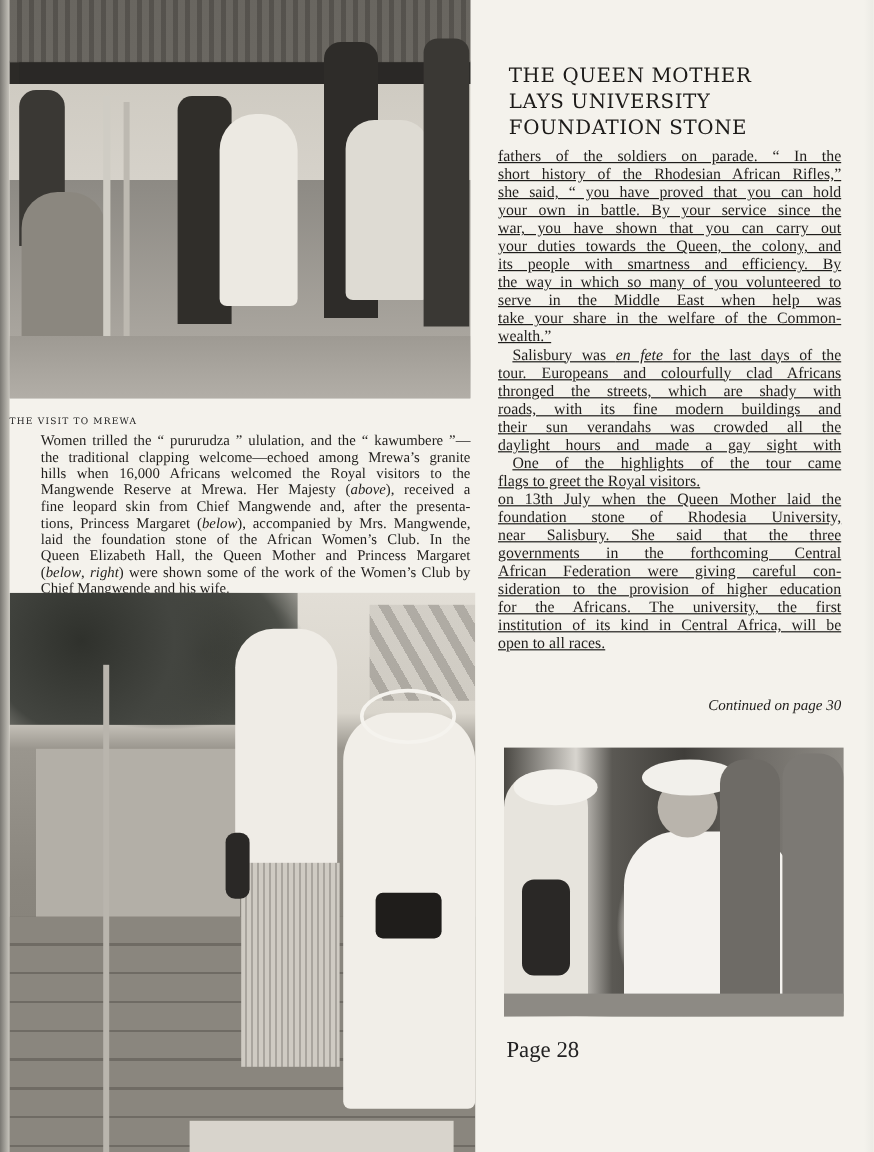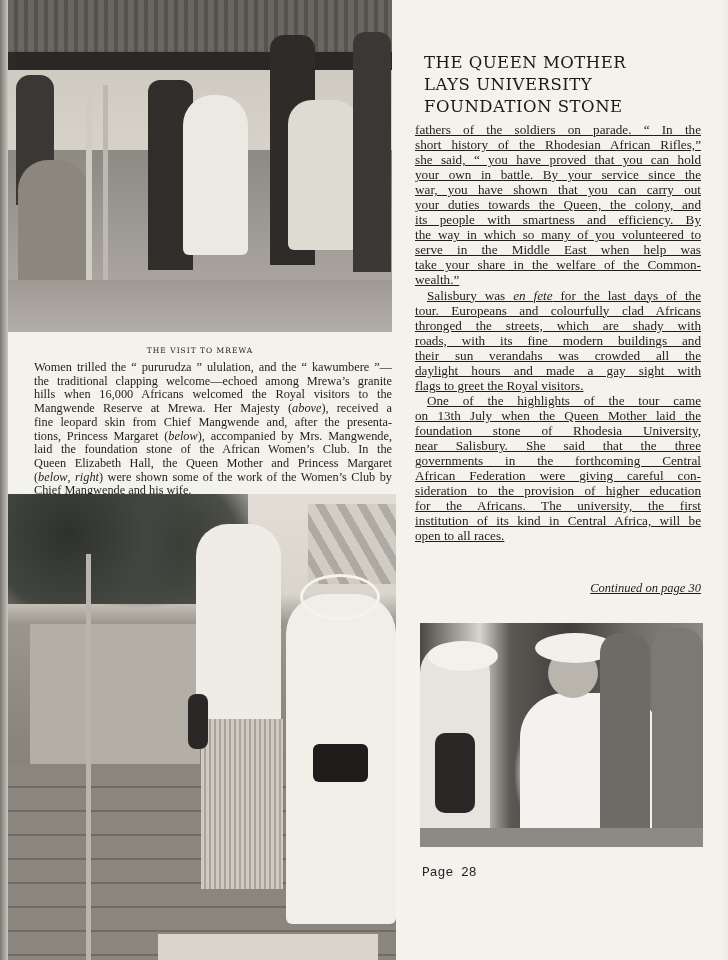--- a/index.html
+++ b/index.html
@@ -53,37 +53,37 @@
   .body-col {
     position: absolute; left: 415px; top: 122px; width: 286px;
     font-family: "Liberation Serif", serif; font-size: 13.2px; line-height: 15.05px;
     color: #201e1c; text-align: justify;
   }
   .body-col .line { display: block; white-space: nowrap; text-align-last: justify; text-align: justify; text-decoration: underline; }
   .body-col .line.last { text-align-last: left; }
   .body-col .indent { padding-left: 12px; }
   .continued {
     position: absolute; left: 560px; top: 581px; width: 141px; text-align: right;
-    font-family: "Liberation Serif", serif; font-style: italic; font-size: 12.5px; text-decoration: underline;
+    font-family: "Liberation Serif", serif; font-style: italic; font-size: 12.5px;
   }
 
   .caption-head {
-    position: absolute; left: 8px; top: 346px; width: 384px; text-align: center;
+    position: absolute; left: 8px; top: 346px; width: 384px; text-align: left;
     font-family: "DejaVu Serif", serif; font-size: 7.5px; letter-spacing: 1px; color: #222;
   }
   .caption {
     position: absolute; left: 34px; top: 361px; width: 358px;
     font-family: "Liberation Serif", serif; font-size: 12.3px; line-height: 13.7px; color: #201e1c;
   }
   .caption .line { display: block; white-space: nowrap; text-align: justify; text-align-last: justify; }
   .caption .line.last { text-align-last: left; }
 
   .page-number {
     position: absolute; left: 422px; top: 865px;
-    font-family: Liberation Mono, monospace; font-size: 13px; color: #222;
+    font-family: Liberation Serif, serif; font-size: 19px; color: #222;
   }
   em { font-style: italic; }
 </style>
 </head>
 <body>
 
 <div class="page">
   <div class="spine"></div>
 
   <div class="photo photo-top">
@@ -147,22 +147,22 @@
       <span class="line">the way in which so many of you volunteered to</span>
       <span class="line">serve in the Middle East when help was</span>
       <span class="line">take your share in the welfare of the Common-</span>
       <span class="line last">wealth.”</span>
       <span class="line indent">Salisbury was <em>en fete</em> for the last days of the</span>
       <span class="line">tour.  Europeans and colourfully clad Africans</span>
       <span class="line">thronged the streets, which are shady with</span>
       <span class="line">roads, with its fine modern buildings and</span>
       <span class="line">their sun verandahs was crowded all the</span>
       <span class="line">daylight hours and made a gay sight with</span>
+      <span class="line indent">One of the highlights of the tour came</span>
       <span class="line last">flags to greet the Royal visitors.</span>
-      <span class="line indent">One of the highlights of the tour came</span>
       <span class="line">on 13th July when the Queen Mother laid the</span>
       <span class="line">foundation stone of Rhodesia University,</span>
       <span class="line">near Salisbury.  She said that the three</span>
       <span class="line">governments in the forthcoming Central</span>
       <span class="line">African Federation were giving careful con-</span>
       <span class="line">sideration to the provision of higher education</span>
       <span class="line">for the Africans.  The university, the first</span>
       <span class="line">institution of its kind in Central Africa, will be</span>
       <span class="line last">open to all races.</span>
     </div>

